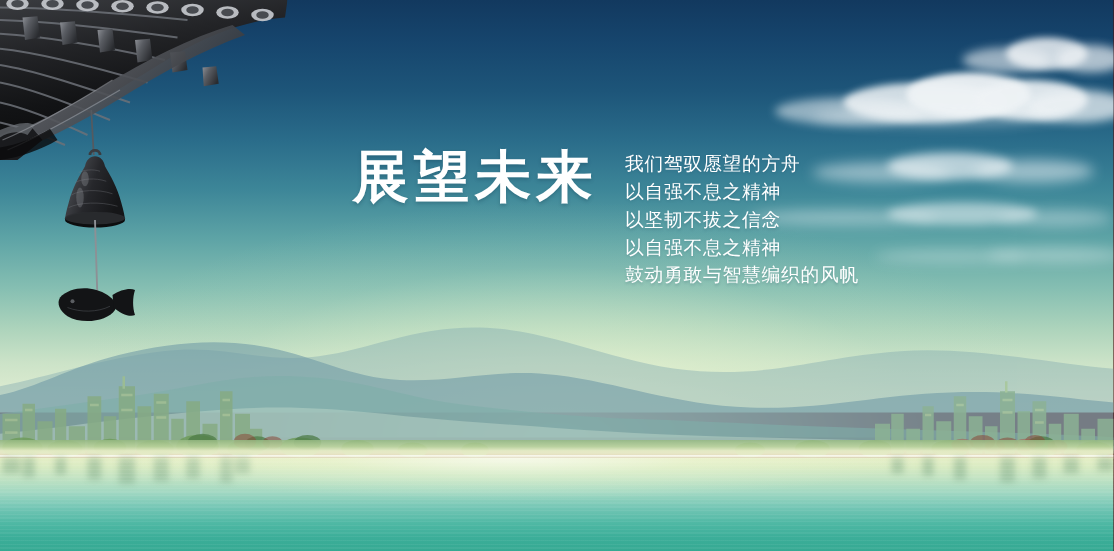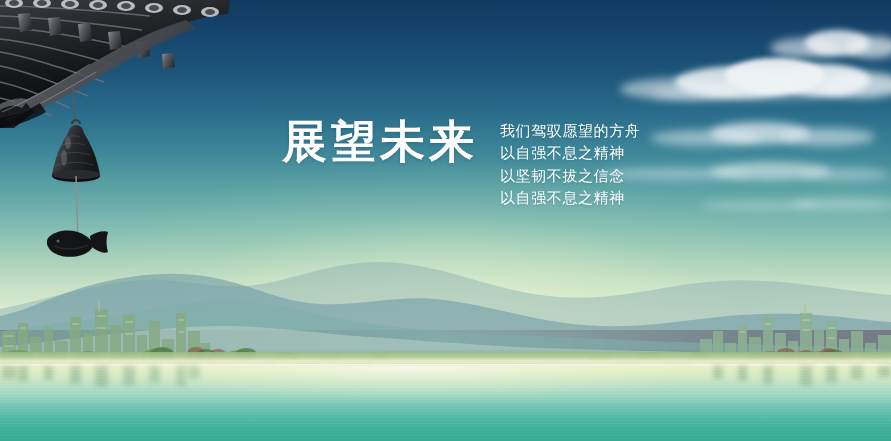--- a/index.html
+++ b/index.html
@@ -469,15 +469,16 @@
     <path d="M24,158 C34,162 48,162 58,157" stroke="#4a4d52" stroke-width=".8" fill="none" opacity=".6"></path>
   </svg>
 
   <div class="title">展望未来</div>
 
   <div class="poem">
     <div class="poem-line">我们驾驭愿望的方舟</div>
     <div class="poem-line">以自强不息之精神</div>
     <div class="poem-line">以坚韧不拔之信念</div>
     <div class="poem-line">以自强不息之精神</div>
+    <div class="poem-line">鼓动勇敢与智慧编织的风帆</div>
   </div>
 
 </div>
 
 </body></html>

